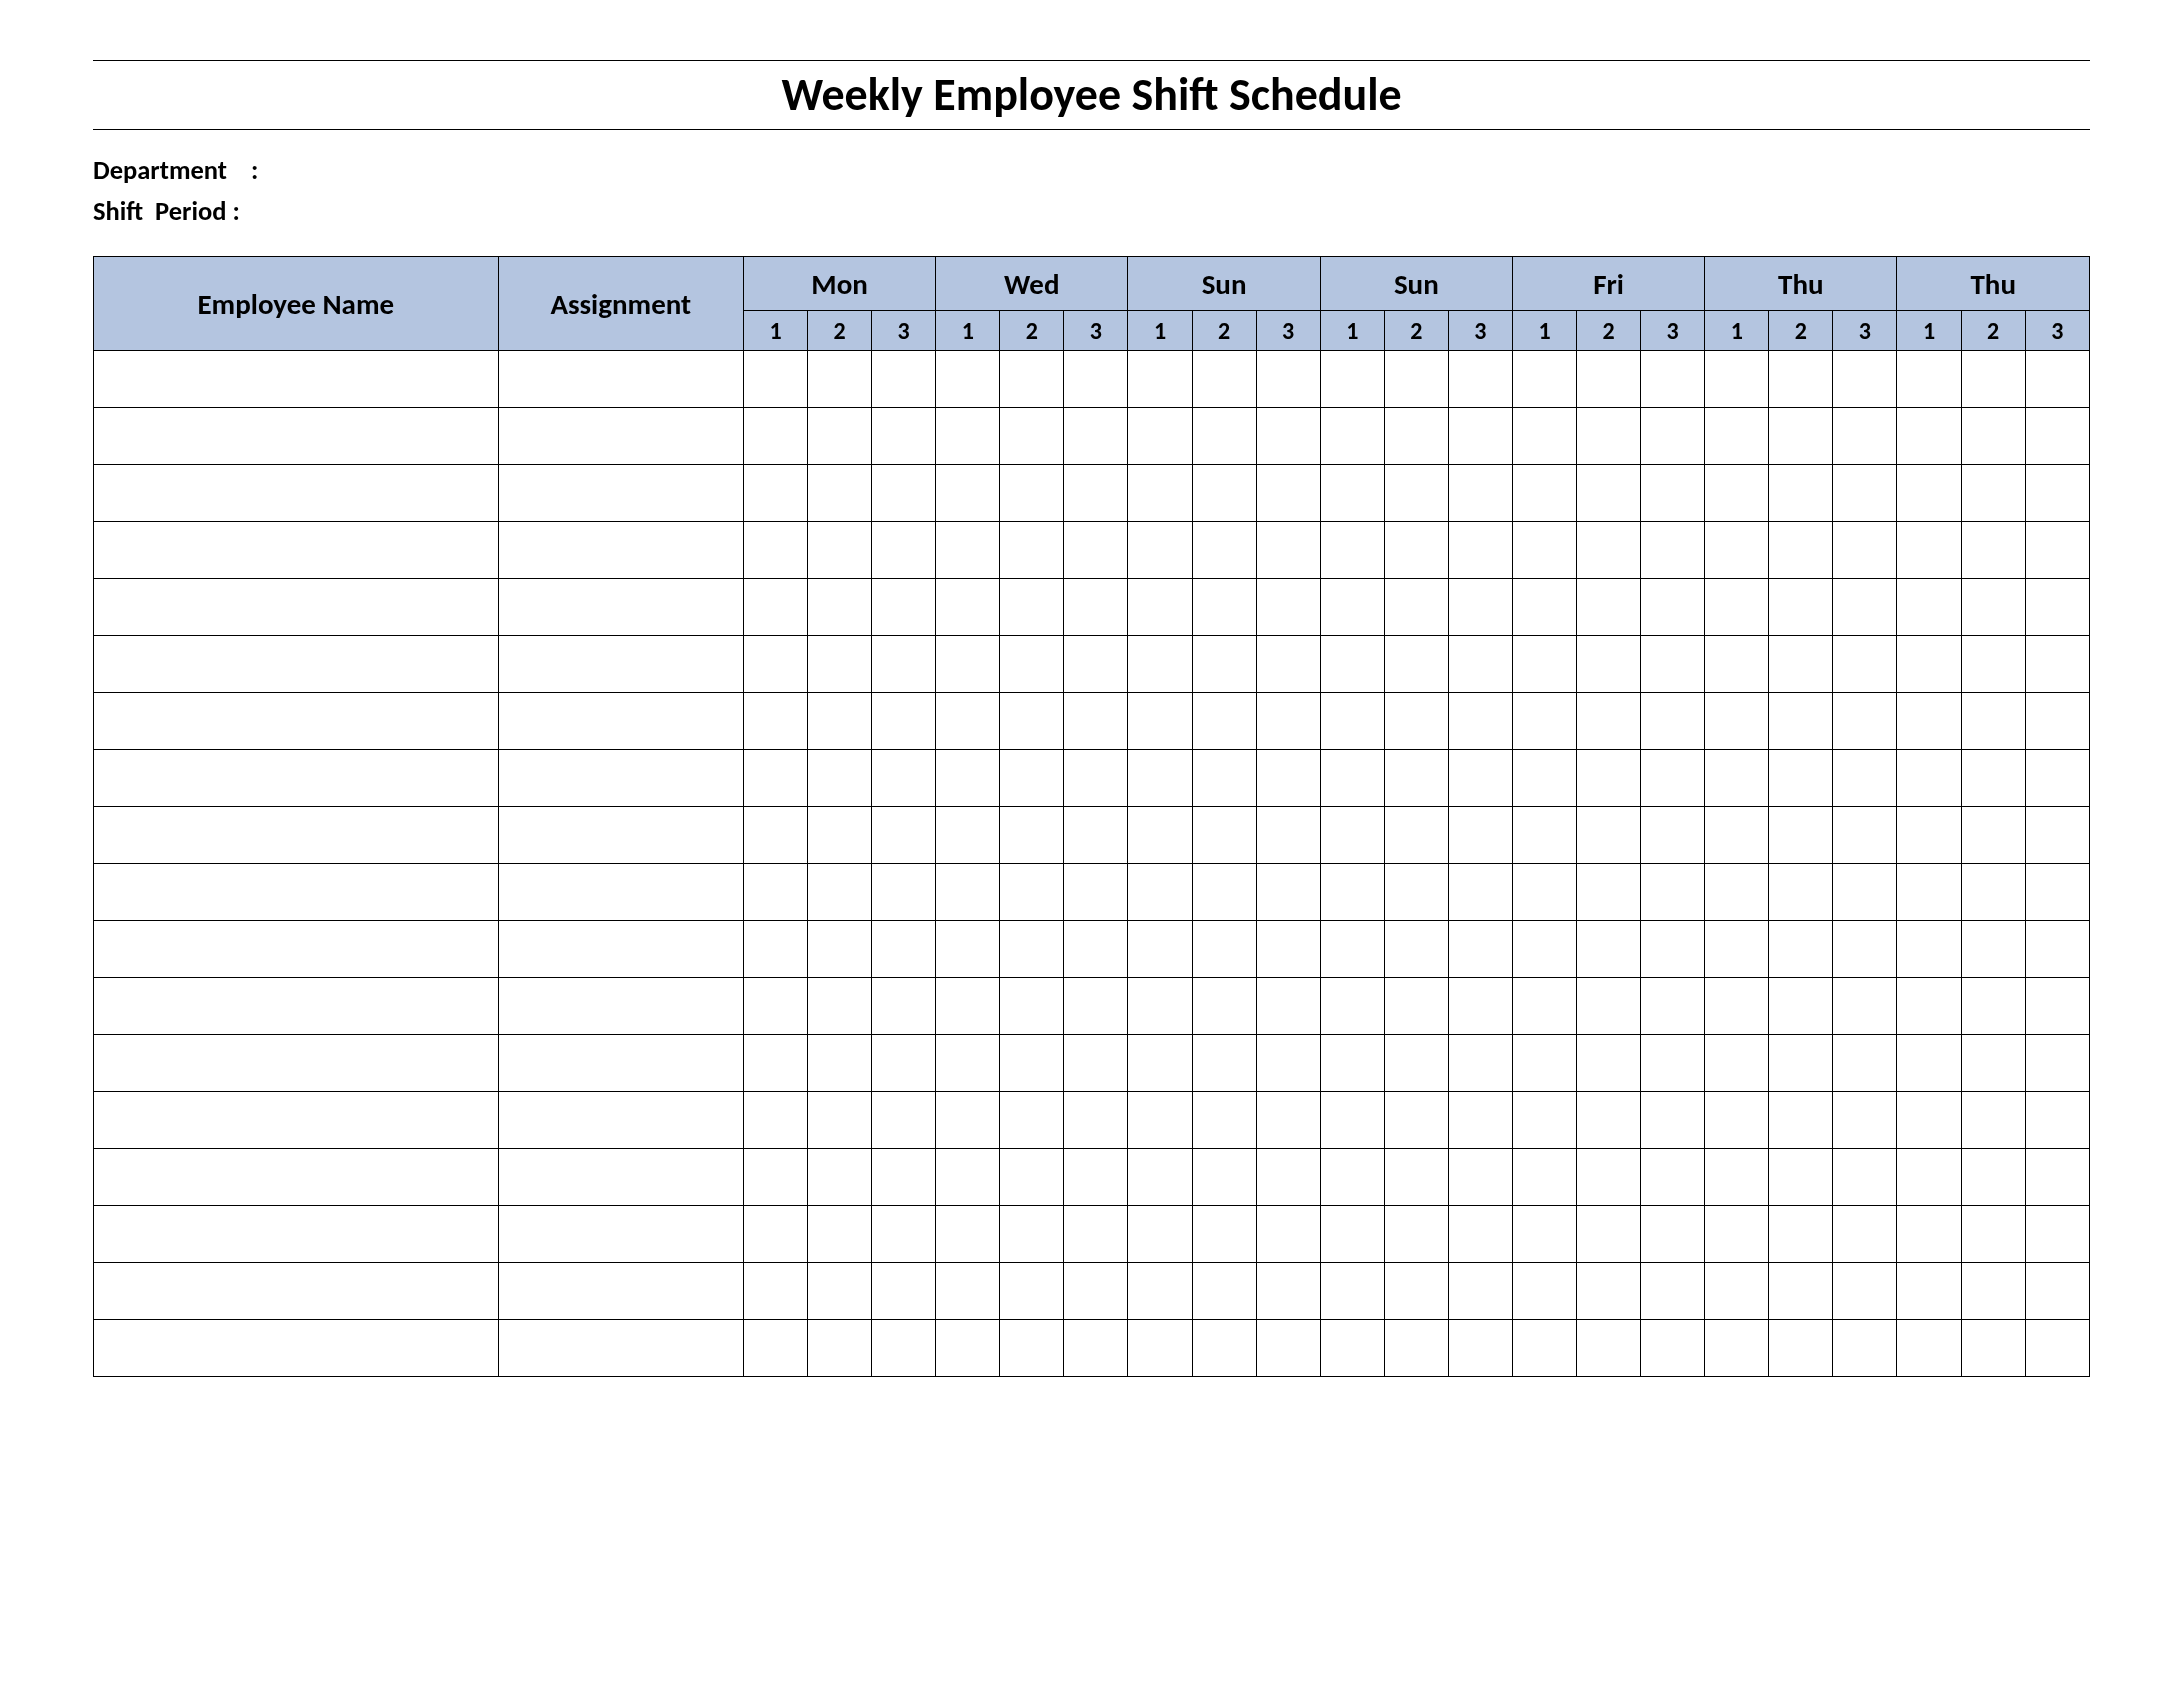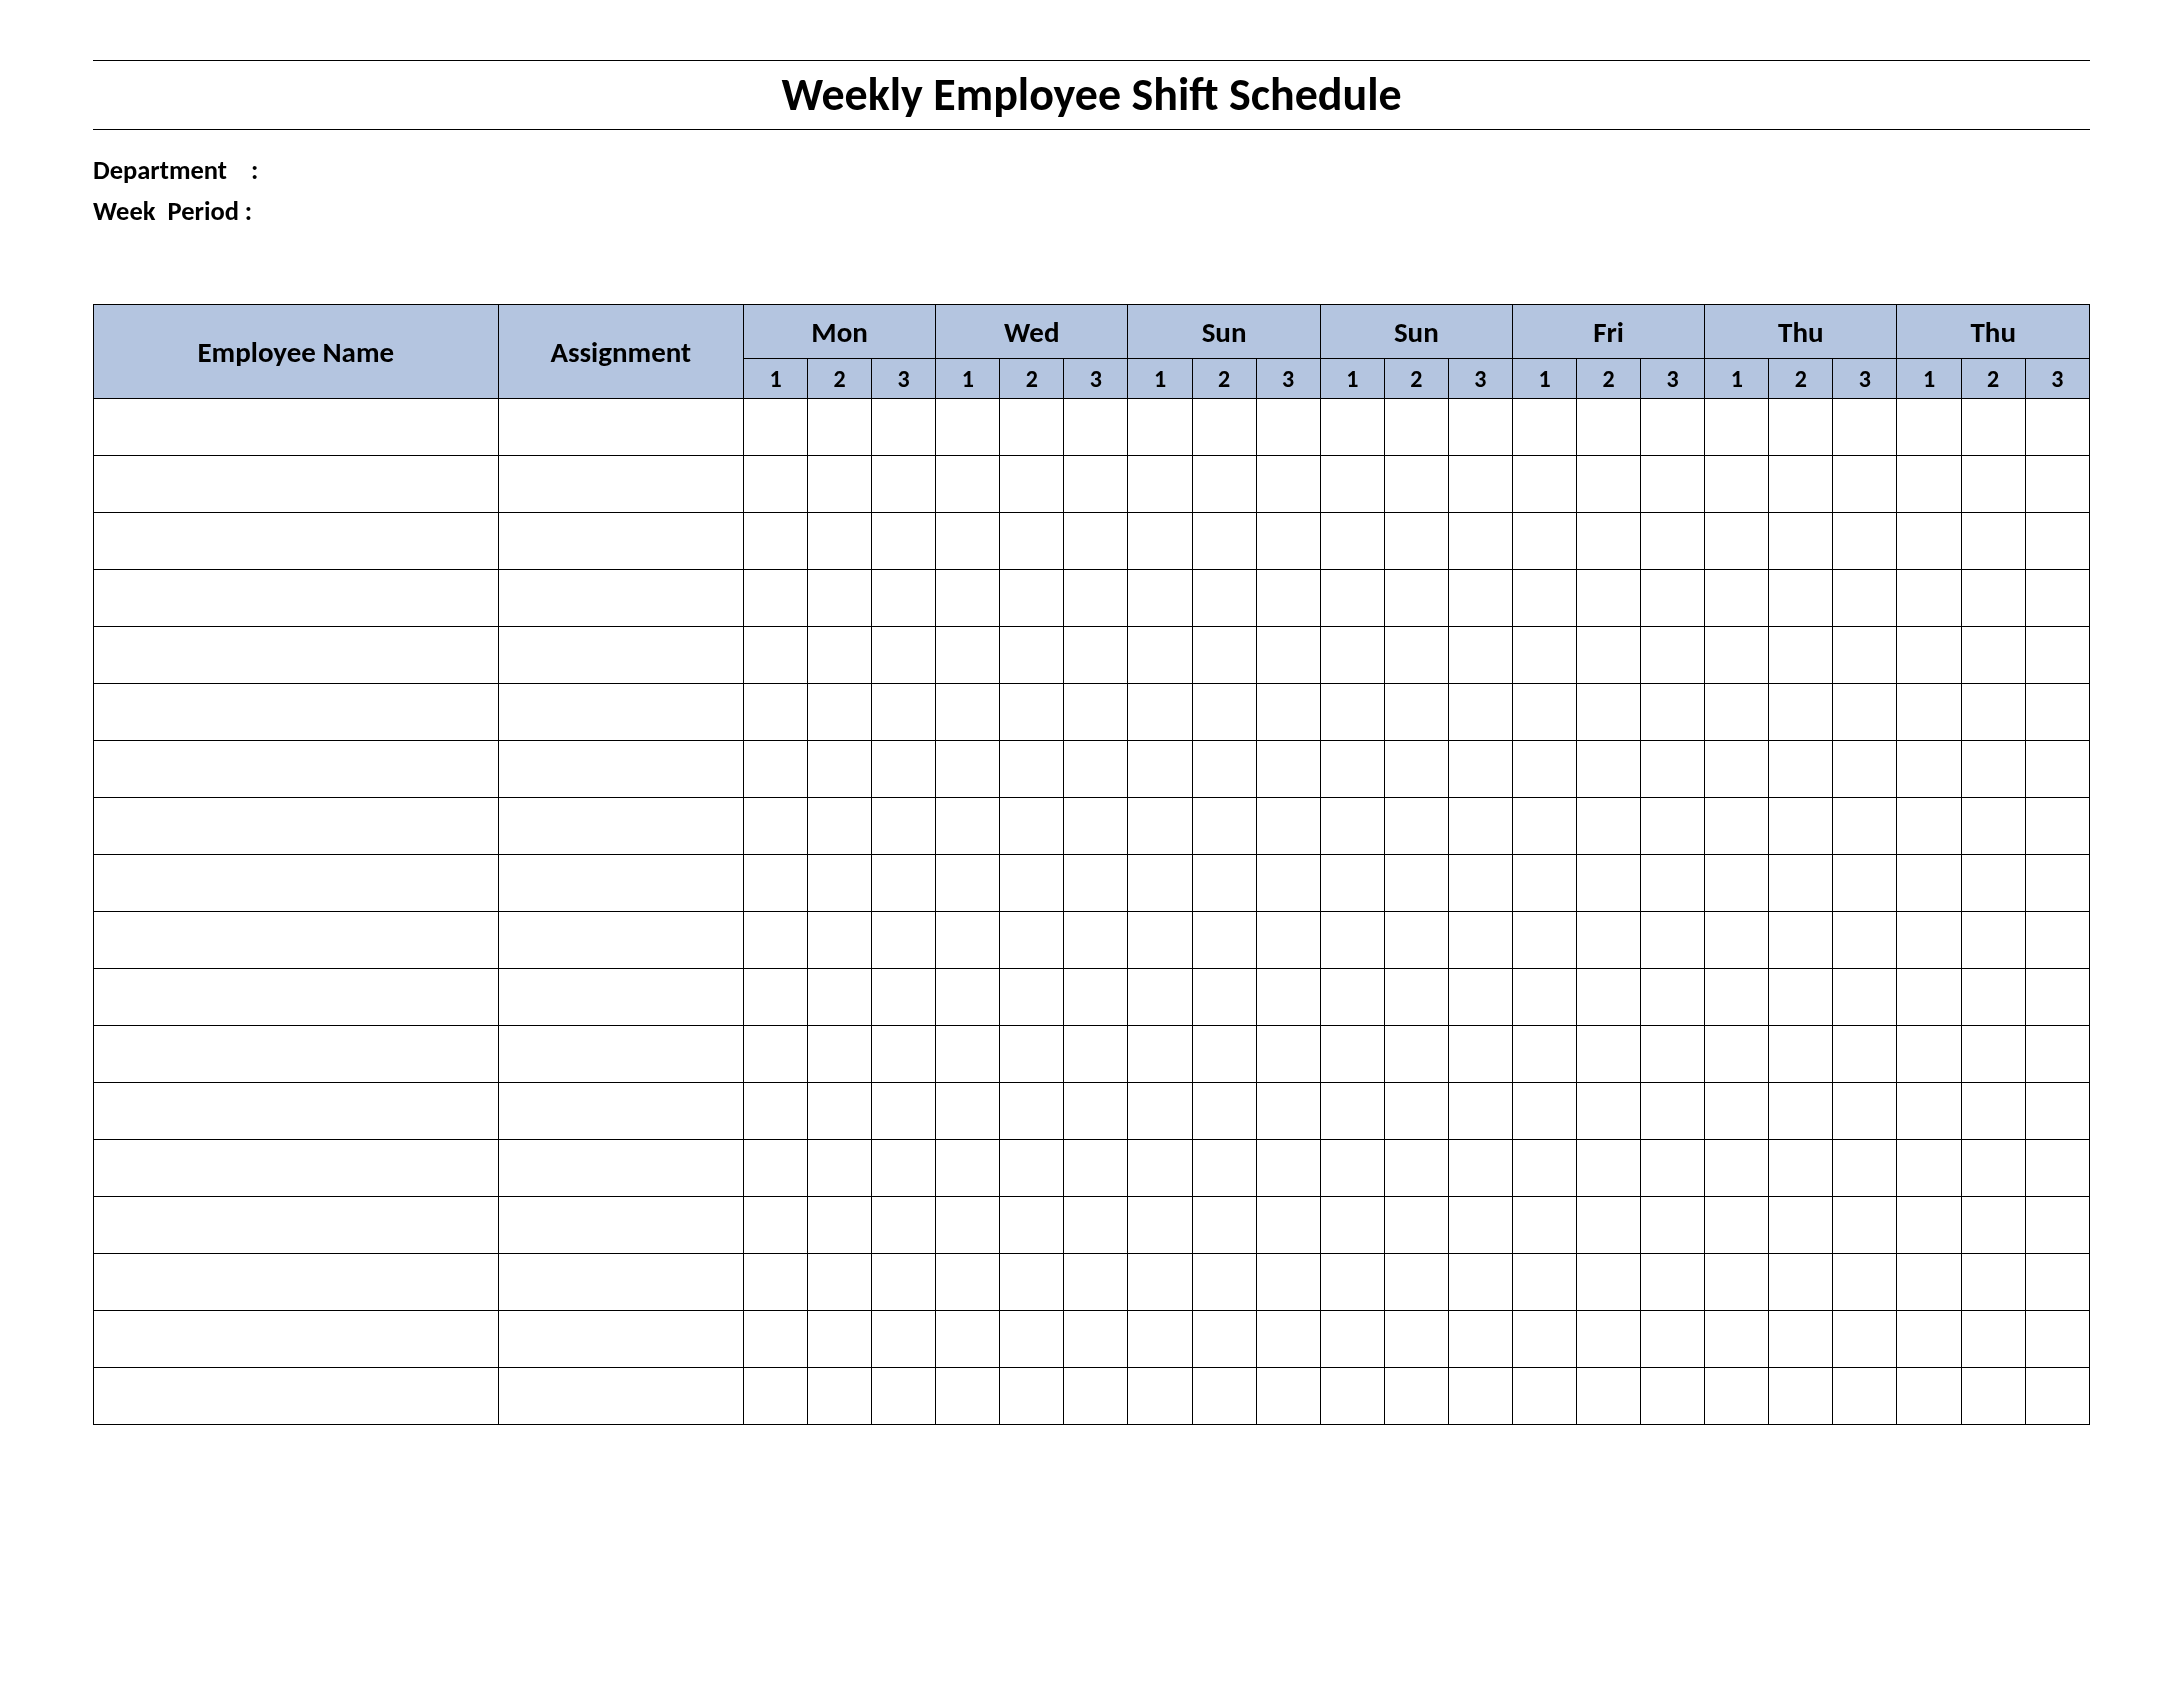--- a/index.html
+++ b/index.html
@@ -28,21 +28,21 @@
     padding: 20px 0 0 0;
     line-height: 1.55;
     font-weight: bold;
   }
   .meta-left { width: 748px; }
   .meta-right { flex:1; }
   .meta-row { white-space: pre; }
   table.sched {
     border-collapse: collapse;
     width: 100%;
-    margin-top: 72px;
+    margin-top: 24px;
     table-layout: fixed;
   }
   table.sched th, table.sched td {
     border: 1.3px solid #000;
   }
   table.sched thead th {
     background: #b4c5e0;
     font-weight: 700;
     font-size: 29px;
     padding: 0;
@@ -61,21 +61,21 @@
 <body>
 
 <div class="page">
   <div class="rule"></div>
   <div class="title">Weekly Employee Shift Schedule</div>
   <div class="rule"></div>
 
   <div class="meta">
     <div class="meta-left">
       <div class="meta-row">Department    :</div>
-      <div class="meta-row">Week  Period :</div>
+      <div class="meta-row">Shift  Period :</div>
     </div>
   </div>
 
   <table class="sched">
     <colgroup>
       <col class="name">
         <col class="assign">
       <col class="shift">
         <col class="shift">
         <col class="shift">

